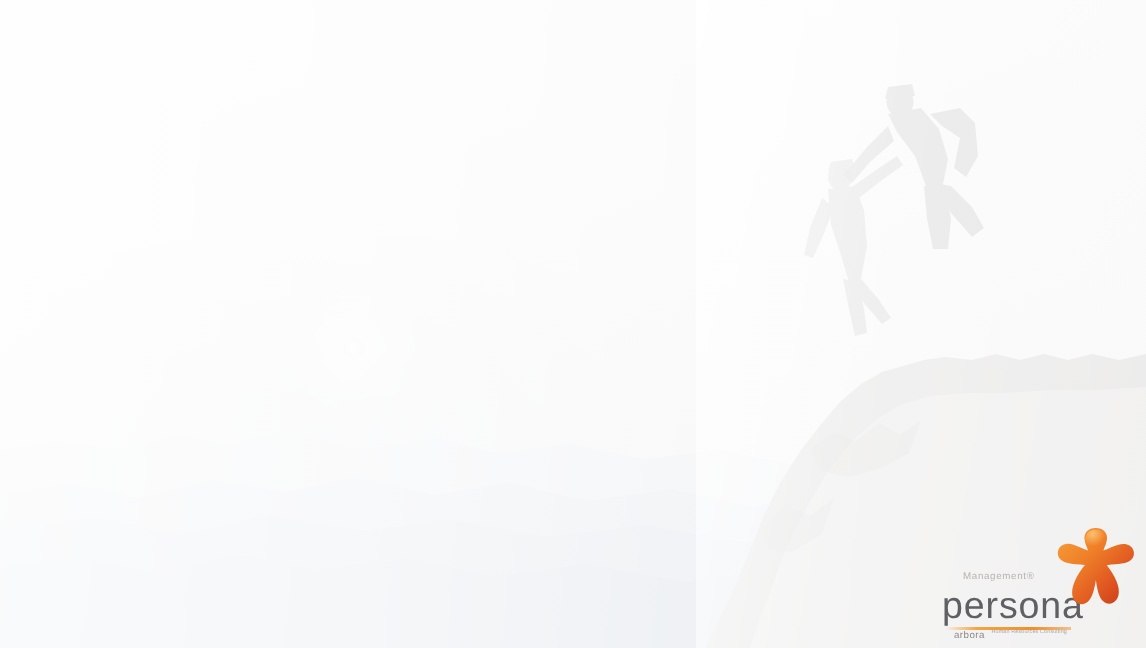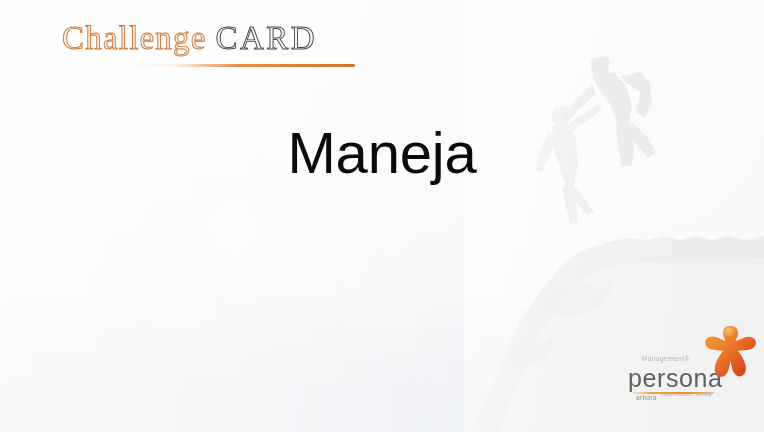--- a/index.html
+++ b/index.html
@@ -89,21 +89,21 @@
     font-size: 58px;
     font-weight: 400;
     color: #0a0a0a;
     line-height: 1.28;
     letter-spacing: -0.2px;
     white-space: nowrap;
   }
 
   
   .persona-logo {
-    position: absolute; left: 628px; top: 324px;
+    position: absolute; left: 628px; top: 350px;
     width: 130px; height: 82px;
   }
   .persona-text-col {
     position: absolute; left: 0; top: 26px; width: 88px;
   }
   .persona-sup {
     position: absolute; left: 14px; top: 5px;
     font-family: "Liberation Sans", sans-serif;
     font-size: 6.5px;
     letter-spacing: 0.45px;
@@ -184,29 +184,22 @@
         <path d="M592,84 L578,98 L568,110 L562,116 L568,122 L580,108 L596,94 Z"></path>
         <path d="M616,124 L630,124 L634,146 L632,166 L622,166 L618,146 Z"></path>
         <path d="M624,122 L634,124 L648,138 L656,152 L648,158 L634,142 Z"></path>
       </g>
     </svg>
 
     <div class="bg-right-fade"></div>
     <div class="bg-wash"></div>
   </div>
 
-  <div class="brand">
-    <div class="brand-words">
-      <span class="brand-challenge">Challenge</span><span class="brand-card">CARD</span>
-    </div>
-    <div class="brand-rule"></div>
-  </div>
 
   <div class="title-block">
-    <div class="title-line">Maneja</div>
   </div>
 
   <div class="persona-logo">
     <div class="persona-text-col">
       <div class="persona-sup">Management®</div>
       <div class="persona-word">persona</div>
       <div class="persona-rule"></div>
       <div class="persona-sub">arbora</div>
       <div class="persona-sub-tiny">Human Resources Consulting</div>
     </div>

